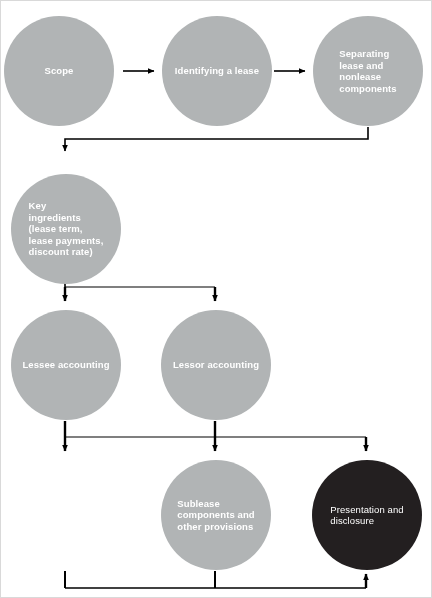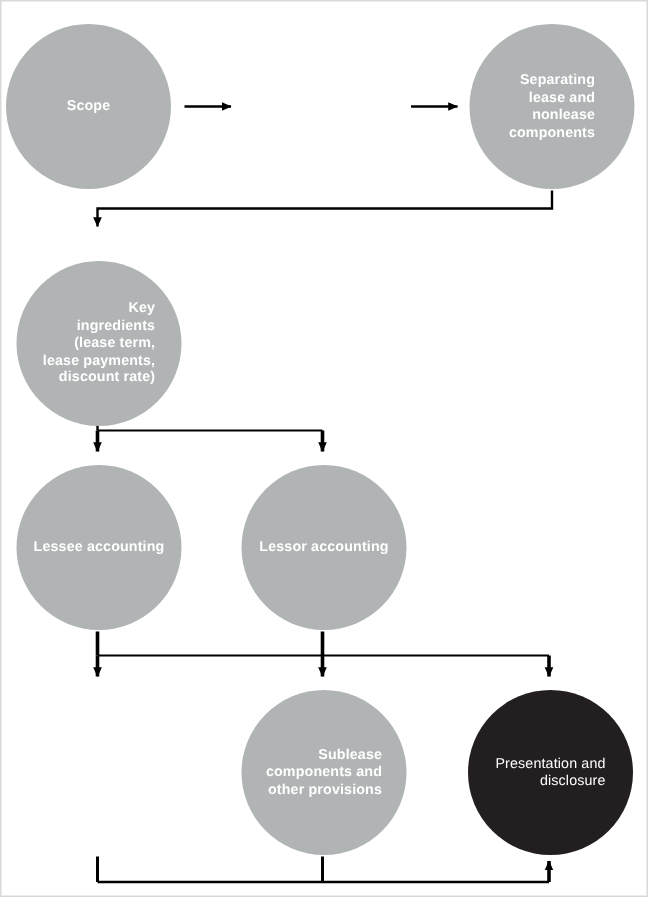--- a/index.html
+++ b/index.html
@@ -26,21 +26,21 @@
     width: 432px;
     height: 598px;
     display: block;
   }
   .node-circle {
     position: absolute;
     border-radius: 50%;
     display: flex;
     align-items: center;
     justify-content: center;
-    text-align: right;
+    text-align: left;
     box-sizing: border-box;
   }
   .node-label {
     font-size: 9.5px;
     line-height: 11.5px;
     font-weight: 700;
     letter-spacing: 0.1px;
     padding: 0 9px;
     white-space: pre-line;
     user-select: none;
@@ -95,20 +95,23 @@
       <path d="M214,570 L214,587" fill="none" stroke="#000000" stroke-width="2.0"></path>
       <path d="M64,587 L365,587" fill="none" stroke="#000000" stroke-width="1.6"></path>
       <path d="M365,587 L365,573" fill="none" stroke="#000000" stroke-width="2.4" marker-end="url(#arrowhead)"></path>
     </g>
   </svg>
 
   <div class="node-circle node-gray" style="left:3px; top:15px; width:110px; height:110px;">
     <span class="node-label label-light">Scope</span>
   </div>
 
+  <div class="node-circle node-gray" style="left:161px; top:15px; width:110px; height:110px;">
+    <span class="node-label label-light">Identifying a lease</span>
+  </div>
 
   <div class="node-circle node-gray" style="left:312px; top:15px; width:110px; height:110px;">
     <span class="node-label label-light">Separating
 lease and
 nonlease
 components</span>
   </div>
 
   <div class="node-circle node-gray" style="left:10px; top:173px; width:110px; height:110px;">
     <span class="node-label label-light">Key

